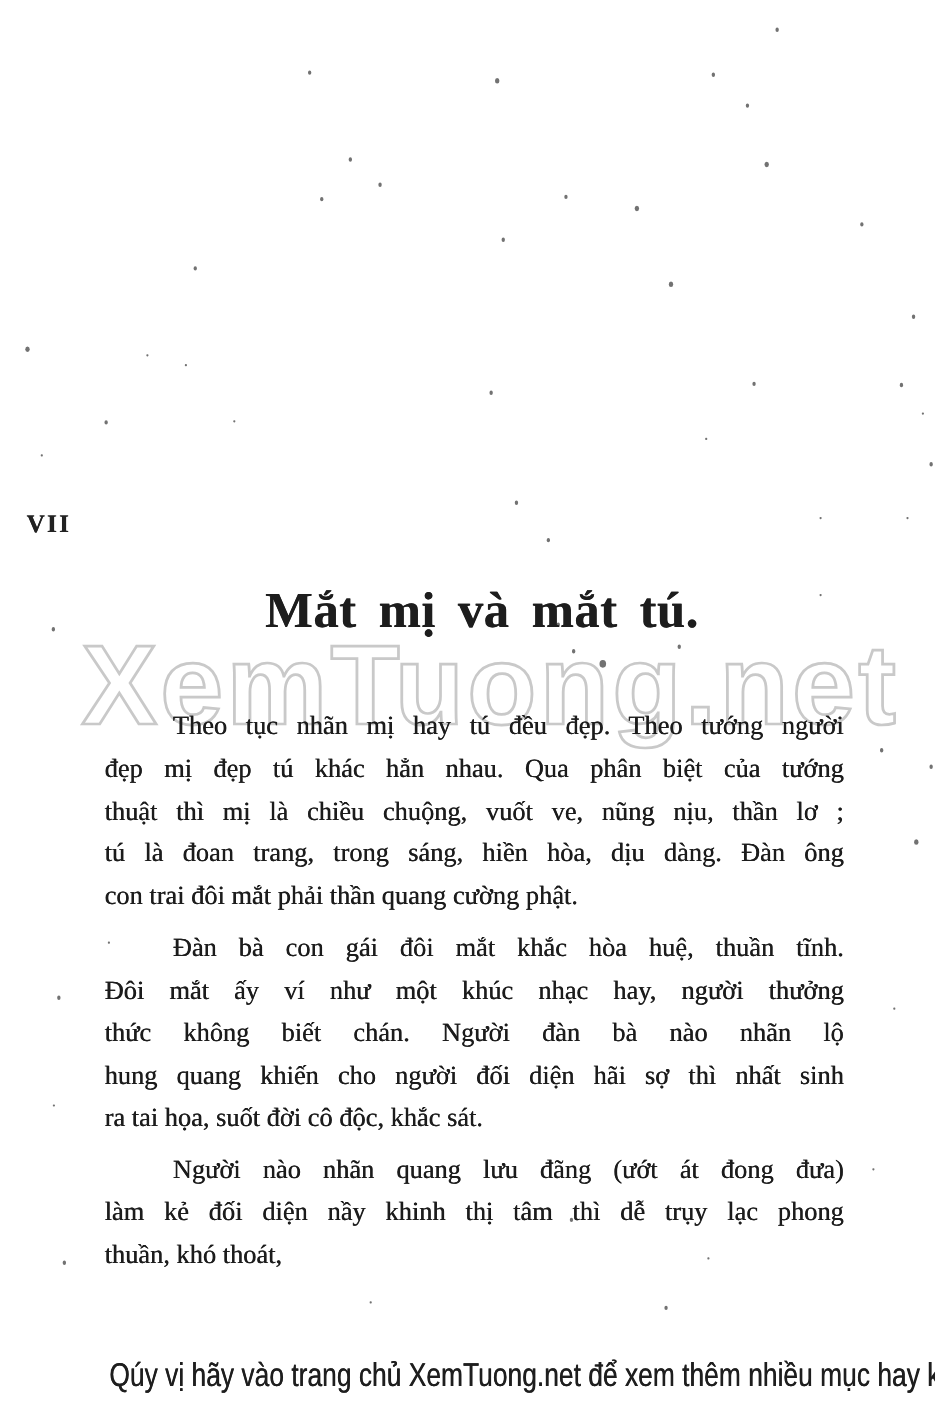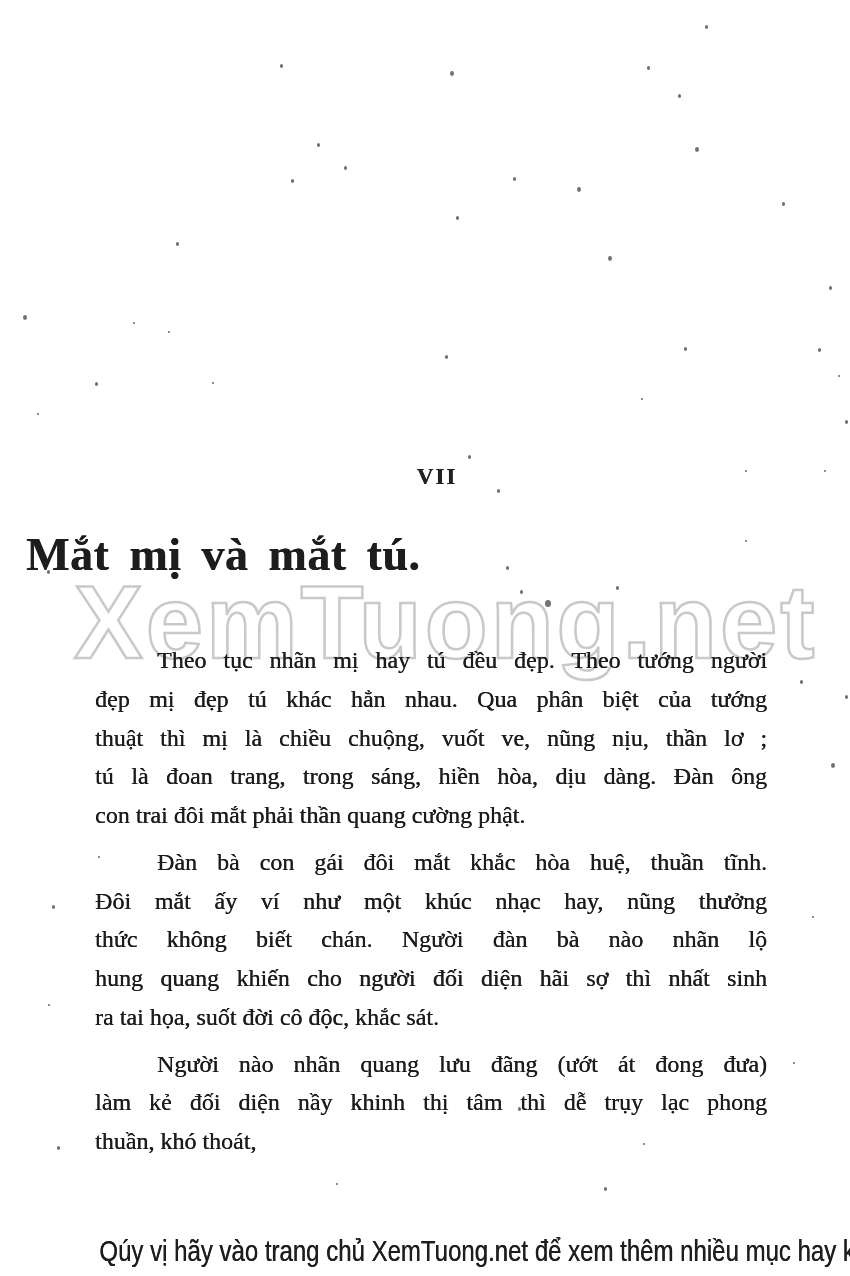--- a/index.html
+++ b/index.html
@@ -37,35 +37,35 @@
     -webkit-text-stroke: 2.5px #c9c9c9;
     white-space: nowrap;
     user-select: none;
   }
   
   .chapter {
     position: absolute;
     left: 0; top: 464px; width: 850px;
     padding-left: 24px; box-sizing: border-box;
     z-index: 2;
-    text-align: center;
     font-family: "Liberation Serif", serif;
     font-weight: bold;
     font-size: 23px;
     letter-spacing: 2px;
     color: #222222;
     text-shadow: 0.3px 0 0 currentColor;
   }
   
   .title {
     position: absolute;
     left: 0; top: 528px; width: 850px;
     padding-left: 26px; box-sizing: border-box;
     margin: 0;
     z-index: 2;
+    text-align: center;
     font-family: "Liberation Serif", serif;
     font-weight: bold;
     font-size: 46px;
     letter-spacing: 0.5px;
     word-spacing: 8px;
     color: #1d1d1d;
     text-shadow: 0.4px 0 0 currentColor;
   }
   
   .body-text {
@@ -179,21 +179,21 @@
 
   <h1 class="title">Mắt mị và mắt tú.</h1>
 
   <div class="body-text" id="body-text">
       <div class="line first">Theo tục nhãn mị hay tú đều đẹp. Theo tướng người</div>
       <div class="line">đẹp mị đẹp tú khác hẳn nhau. Qua phân biệt của tướng</div>
       <div class="line">thuật thì mị là chiều chuộng, vuốt ve, nũng nịu, thần lơ ;</div>
       <div class="line">tú là đoan trang, trong sáng, hiền hòa, dịu dàng. Đàn ông</div>
       <div class="line last">con trai đôi mắt phải thần quang cường phật.</div>
       <div class="line first para-start">Đàn bà con gái đôi mắt khắc hòa huệ, thuần tĩnh.</div>
-      <div class="line">Đôi mắt ấy ví như một khúc nhạc hay, nũng thưởng</div>
+      <div class="line">Đôi mắt ấy ví như một khúc nhạc hay, người thưởng</div>
       <div class="line">thức không biết chán. Người đàn bà nào nhãn lộ</div>
       <div class="line">hung quang khiến cho người đối diện hãi sợ thì nhất sinh</div>
       <div class="line last">ra tai họa, suốt đời cô độc, khắc sát.</div>
       <div class="line first para-start">Người nào nhãn quang lưu đãng (ướt át đong đưa)</div>
       <div class="line">làm kẻ đối diện nầy khinh thị tâm thì dễ trụy lạc phong</div>
       <div class="line last">thuần, khó thoát,</div>
     </div>
 
   <div class="footer-bar">
     <span class="footer-text">Qúy vị hãy vào trang chủ XemTuong.net để xem thêm nhiều mục hay khác</span>

